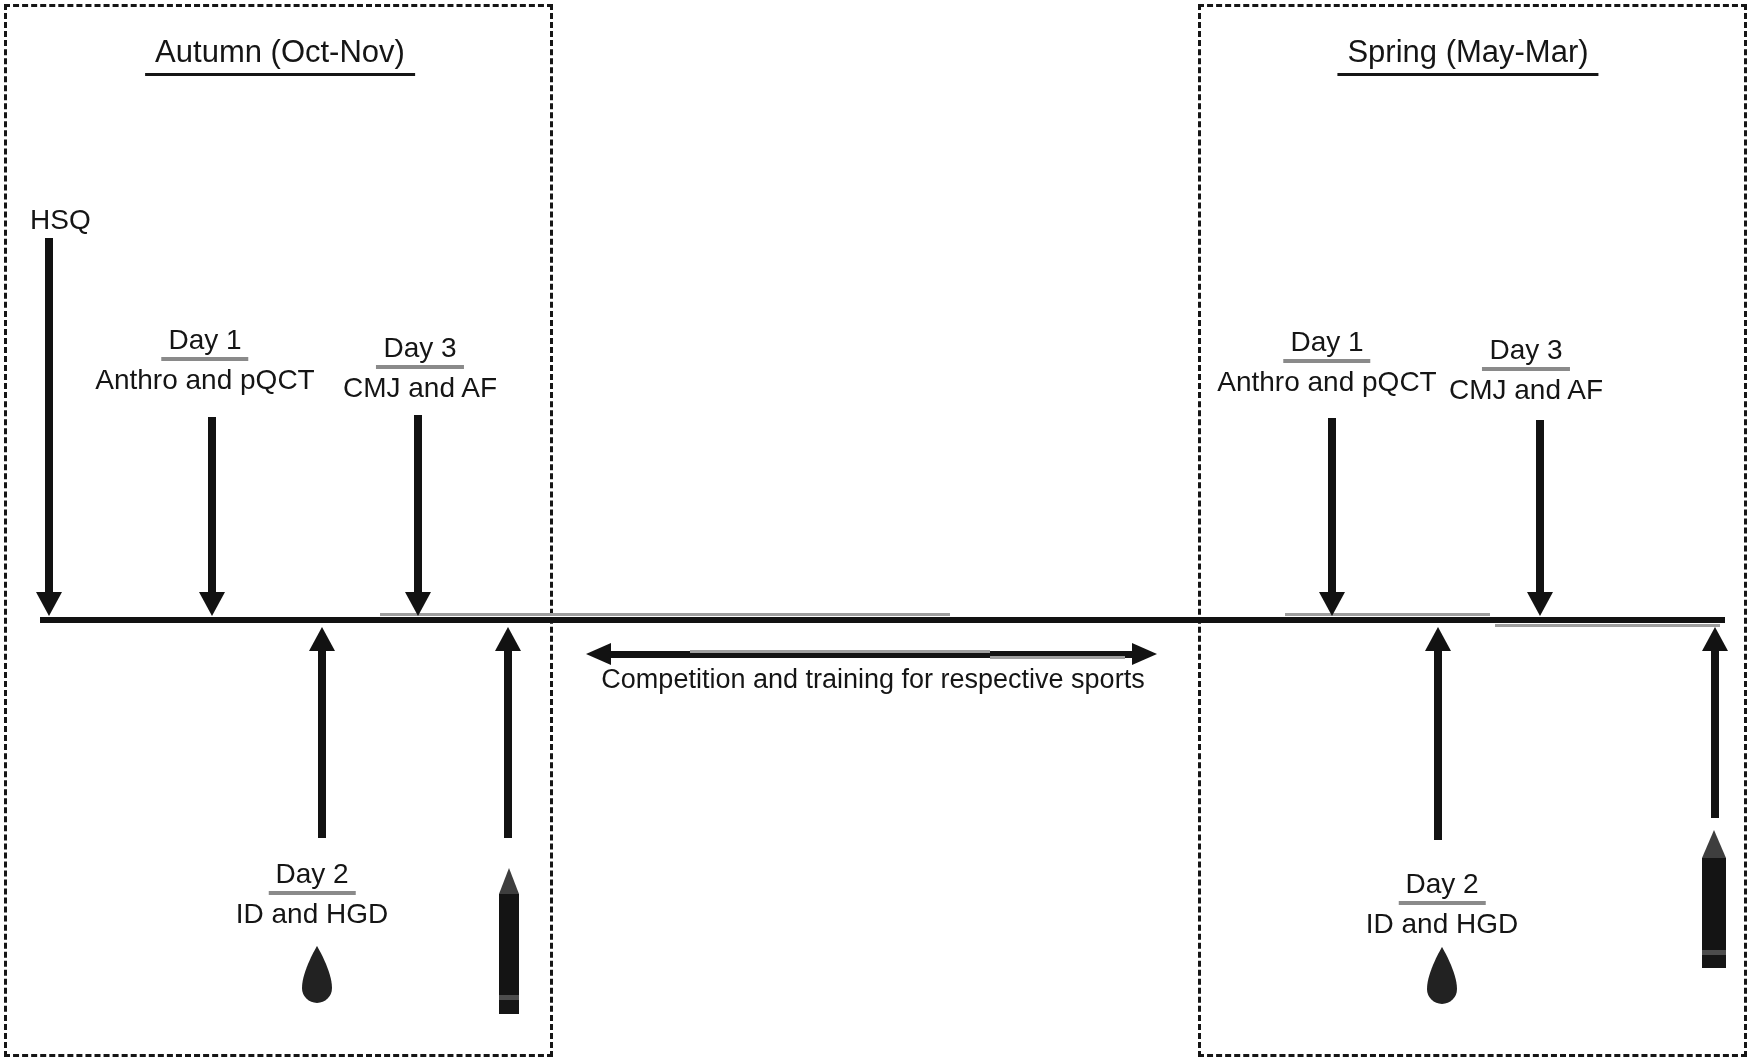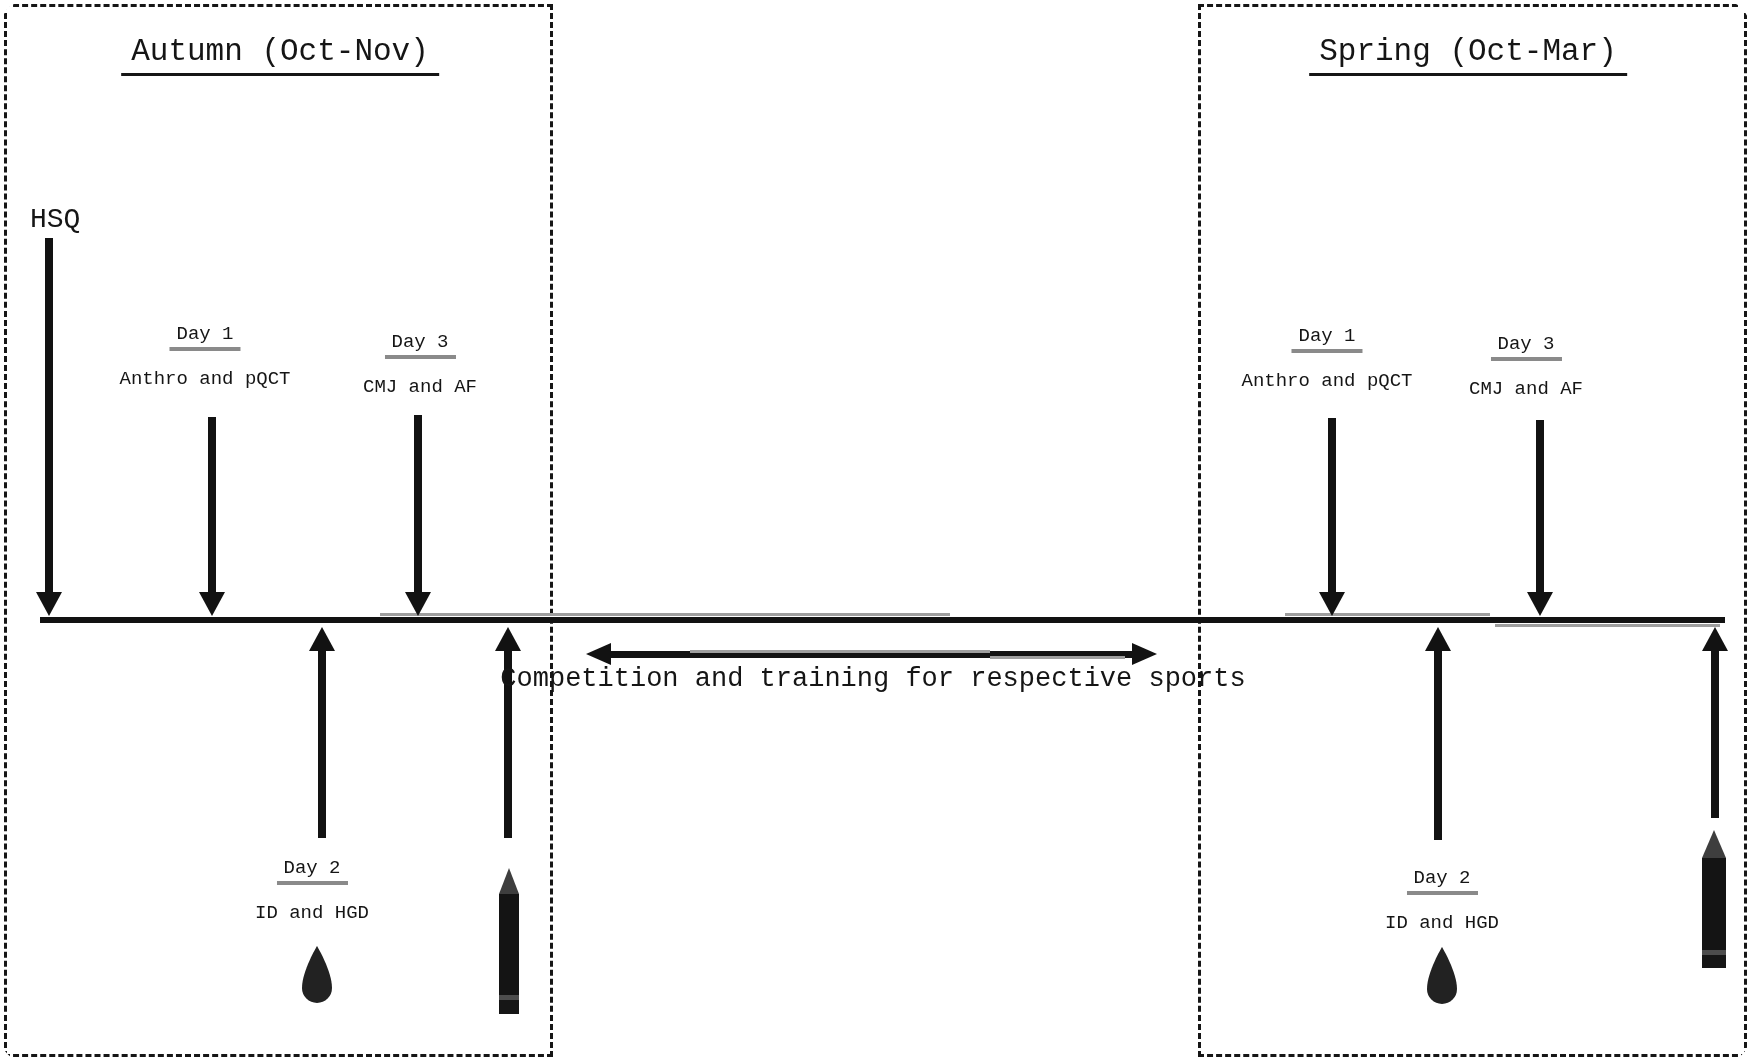--- a/index.html
+++ b/index.html
@@ -1,34 +1,34 @@
 <!DOCTYPE html>
 <html><head>
 <meta charset="utf-8">
 <style>
   html,body{margin:0;padding:0;background:#ffffff;}
   #stage{
     position:relative;width:1750px;height:1063px;background:#ffffff;overflow:hidden;
-    font-family:Liberation Mono, monospace;color:#151515;border-radius:28px;
+    font-family:Liberation Sans, sans-serif;color:#151515;
   }
   .season-box{
     position:absolute;border:3px dashed #161616;box-sizing:border-box;background:transparent;
   }
   .season-title{
     position:absolute;transform:translateX(-50%);white-space:nowrap;
     font-size:31px;line-height:1.15;text-align:center;
   }
   .season-title .ul{display:inline-block;border-bottom:3px solid #161616;padding:0 10px 3px;}
   .plain-label{position:absolute;font-size:28px;line-height:1.15;white-space:nowrap;}
   .daylabel{
     position:absolute;transform:translateX(-50%);text-align:center;
-    font-size:19px;line-height:1.15;white-space:nowrap;
+    font-size:28px;line-height:1.15;white-space:nowrap;
   }
   .daylabel .dl-title{display:inline-block;border-bottom:4px solid #8a8a8a;padding:0 7px 1px;}
-  .daylabel .dl-desc{margin-top:18px;text-align:right;}
+  .daylabel .dl-desc{margin-top:3px;text-align:right;}
   .timeline{position:absolute;background:#121212;}
   
   .varrow{position:absolute;width:26px;}
   .varrow .stem{position:absolute;left:50%;margin-left:-4px;width:8px;background:#121212;}
   .varrow.down .stem{top:0;bottom:23px;}
   .varrow.down .head{position:absolute;bottom:0;left:0;width:0;height:0;
     border-left:13px solid transparent;border-right:13px solid transparent;border-top:24px solid #121212;}
   .varrow.up .stem{top:23px;bottom:0;}
   .varrow.up .head{position:absolute;top:0;left:0;width:0;height:0;
     border-left:13px solid transparent;border-right:13px solid transparent;border-bottom:24px solid #121212;}
@@ -55,21 +55,21 @@
 
 <div id="stage">
 
   <div class="season-box" style="left:4px;top:4px;width:549px;height:1053px;"></div>
   <div class="season-box" style="left:1198px;top:4px;width:549px;height:1053px;"></div>
 
   <div class="season-title" style="left:280px;top:34px;">
     <span class="ul">Autumn (Oct-Nov)</span>
   </div>
   <div class="season-title" style="left:1468px;top:34px;">
-    <span class="ul">Spring (Oct-Mar)</span>
+    <span class="ul">Spring (May-Mar)</span>
   </div>
 
   <div class="plain-label" style="left:30px;top:204px;">HSQ</div>
 
   <div class="timeline" style="left:40px;top:617px;width:1685px;height:6px;"></div>
   <div class="artifact" style="left:380px;top:613px;width:570px;height:3px;"></div>
   <div class="artifact" style="left:1285px;top:613px;width:205px;height:3px;"></div>
   <div class="artifact" style="left:1495px;top:624px;width:225px;height:3px;"></div>
 
   <div class="varrow down" style="left:36px;top:238px;height:378px;">

